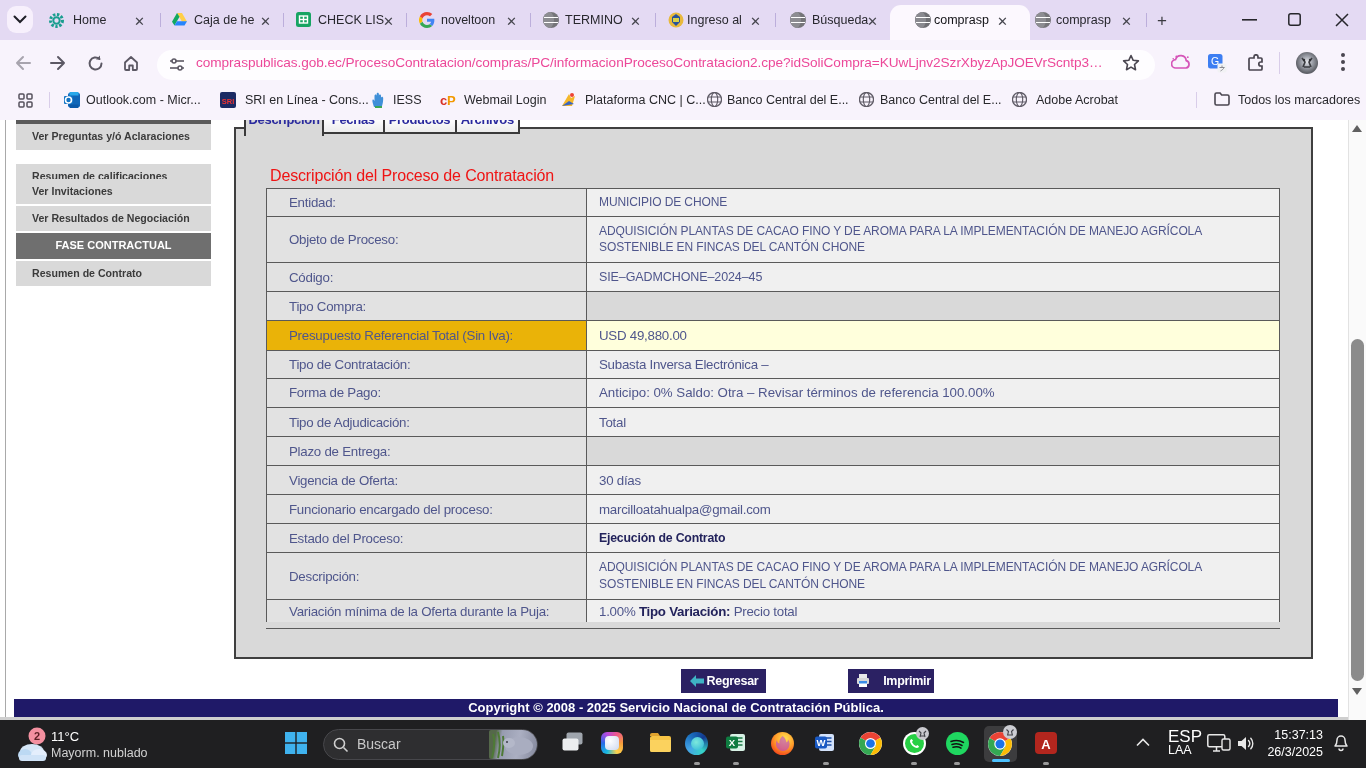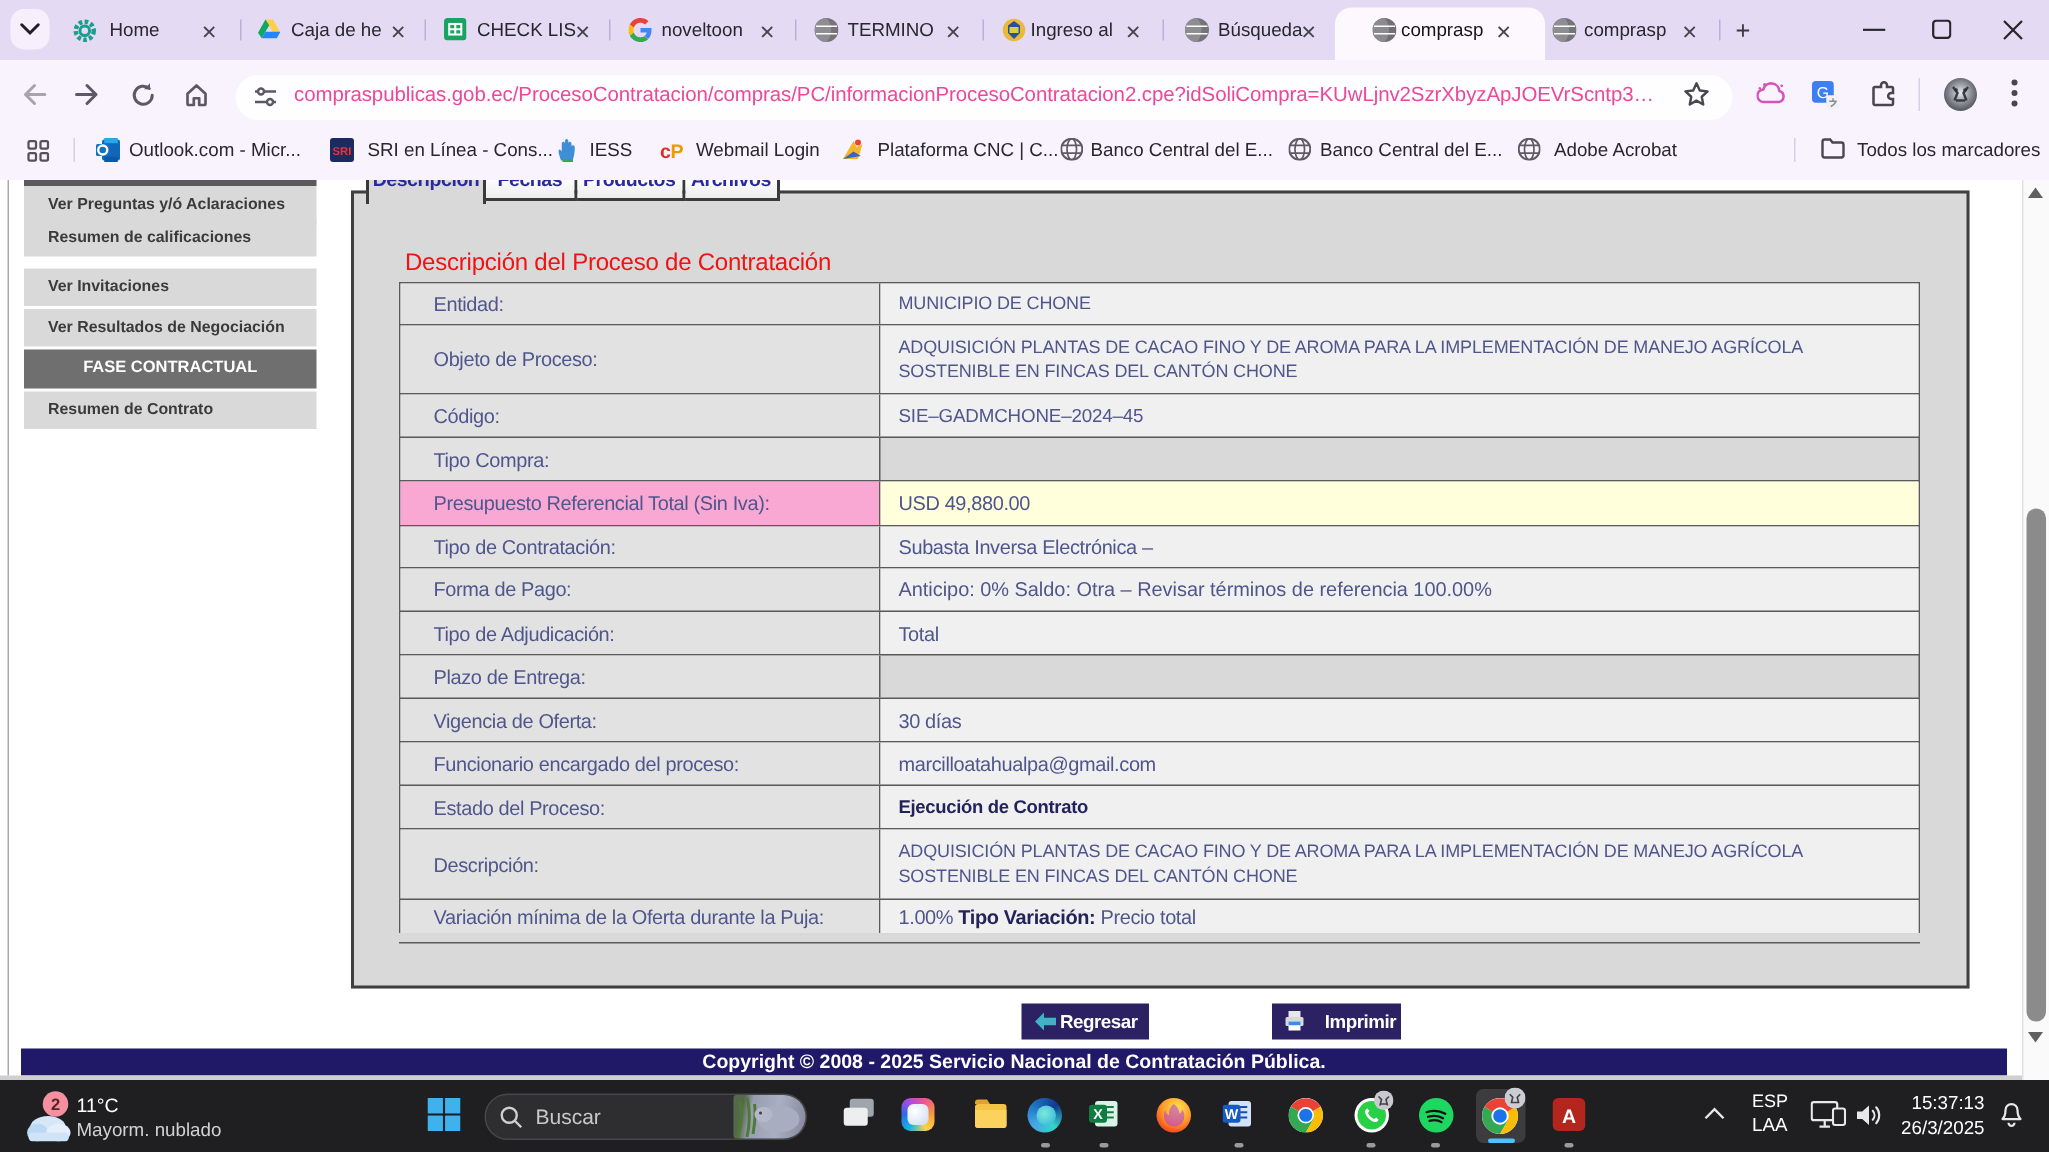--- a/index.html
+++ b/index.html
@@ -247,21 +247,21 @@
  <svg class="abs bico" style="left:1214px" width="16" height="14" viewBox="0 0 16 14">
     <path d="M1 2.5A1.5 1.5 0 0 1 2.5 1h3.6l1.6 2h5.8A1.5 1.5 0 0 1 15 4.5v7A1.5 1.5 0 0 1 13.5 13h-11A1.5 1.5 0 0 1 1 11.5z" fill="none" stroke="#4a4650" stroke-width="1.6"></path>
   </svg>
  <div class="abs bktxt" style="left:1238px">Todos los marcadores</div>
 
 <div class="abs" style="left:0;top:120px;width:1348px;height:600px;background:#fff"></div>
 <div class="abs" style="left:5px;top:120px;width:1px;height:597px;background:#a9a9a9"></div>
 
 <div class="abs" style="left:16px;top:120px;width:195px;height:4px;background:#5a5a5a"></div>
 <div class="abs sbitem" style="top:124px;height:25.5px;line-height:25.5px">Ver Preguntas y/ó Aclaraciones</div>
-<div class="abs sbitem" style="top:146px">Resumen de calificaciones</div>
+<div class="abs sbitem" style="top:164px">Resumen de calificaciones</div>
 <div class="abs sbitem" style="top:179px">Ver Invitaciones</div>
 <div class="abs sbitem" style="top:206px">Ver Resultados de Negociación</div>
 <div class="abs sbitem" style="top:233px;height:25.5px;line-height:25.5px;background:#6f6f6f;color:#fff;text-align:center;padding-left:0;font-size:11px">FASE CONTRACTUAL</div>
 <div class="abs sbitem" style="top:261px">Resumen de Contrato</div>
 
 <div class="abs" id="panel"></div>
 <div class="abs stab" style="left:244px;width:80px;background:#d9d9d9;border-left:2px solid #3a3a3a;border-right:2px solid #3a3a3a;height:16px">
     <span>Descripción</span>
   </div>
 <div class="abs stab" style="left:324px;width:60.5px;border-right:2px solid #3a3a3a;border-bottom:2px solid #3a3a3a">
@@ -285,21 +285,21 @@
       <div class="tv caps" style="line-height:16.3px">ADQUISICIÓN PLANTAS DE CACAO FINO Y DE AROMA PARA LA IMPLEMENTACIÓN DE MANEJO AGRÍCOLA<br>SOSTENIBLE EN FINCAS DEL CANTÓN CHONE</div>
     </div>
  <div class="trow" style="top:74px;height:29px;border-right:1px solid #5a5a5a;border-left:1px solid #5a5a5a">
    <div class="tl">Código:</div>
       <div class="tv caps" style="font-size:12.5px !important">SIE–GADMCHONE–2024–45</div>
     </div>
  <div class="trow" style="top:103px;height:29px;border-right:1px solid #5a5a5a;border-left:1px solid #5a5a5a">
    <div class="tl">Tipo Compra:</div>
     </div>
  <div class="trow" style="top:132px;height:30px;border-right:1px solid #5a5a5a;border-left:1px solid #5a5a5a">
-   <div class="tl" style="background:#f9a8d4">Presupuesto Referencial Total (Sin Iva):</div>
+   <div class="tl" style="background:#eab308">Presupuesto Referencial Total (Sin Iva):</div>
       <div class="tv" style="background:#ffffdc">USD 49,880.00</div>
     </div>
  <div class="trow" style="top:162px;height:27.5px;border-right:1px solid #5a5a5a;border-left:1px solid #5a5a5a">
    <div class="tl">Tipo de Contratación:</div>
       <div class="tv">Subasta Inversa Electrónica –</div>
     </div>
  <div class="trow" style="top:189.5px;height:29.5px;border-right:1px solid #5a5a5a;border-left:1px solid #5a5a5a">
    <div class="tl">Forma de Pago:</div>
       <div class="tv" style="letter-spacing:-.02px">Anticipo: 0% Saldo: Otra – Revisar términos de referencia 100.00%</div>
     </div>
@@ -454,21 +454,21 @@
   </svg>
  <div class="rdot abs" style="left:694px"></div>
 <div class="rdot abs" style="left:733px"></div>
  <div class="rdot abs" style="left:823px"></div>
 <div class="rdot abs" style="left:911px"></div>
  <div class="rdot abs" style="left:954px"></div>
 <div class="rdot abs" style="left:1043px"></div>
  <svg class="abs" style="left:1136px;top:738px" width="14" height="9">
     <path d="M1 7.5L7 1.5l6 6" stroke="#e8e8e8" stroke-width="1.6" fill="none"></path>
   </svg>
- <div class="abs wtxt" style="left:1168px;top:727px;font-size:12px">ESP</div>
+ <div class="abs wtxt" style="left:1168px;top:727px;font-size:17px">ESP</div>
  <div class="abs wtxt" style="left:1168px;top:743px;font-size:12.5px">LAA</div>
  <svg class="abs" style="left:1207px;top:734px" width="24" height="20" viewBox="0 0 24 20">
     <rect x="0.8" y="0.8" width="17" height="12" rx="1.5" fill="none" stroke="#e8e8e8" stroke-width="1.5"></rect>
     <path d="M6 17h7" stroke="#e8e8e8" stroke-width="1.5"></path>
     <path d="M9.5 13v4" stroke="#e8e8e8" stroke-width="1.5"></path>
     <rect x="15" y="5" width="8" height="11" rx="1.5" fill="#222224" stroke="#e8e8e8" stroke-width="1.4"></rect>
   </svg>
  <svg class="abs" style="left:1237px;top:735px" width="18" height="17" viewBox="0 0 18 17">
     <path d="M1 6v5h3.5L9 15V2L4.5 6z" fill="#e8e8e8"></path>
     <path d="M11.5 5.5a4.5 4.5 0 0 1 0 6M13.8 3.2a8 8 0 0 1 0 10.6" stroke="#e8e8e8" stroke-width="1.4" fill="none" stroke-linecap="round"></path>

